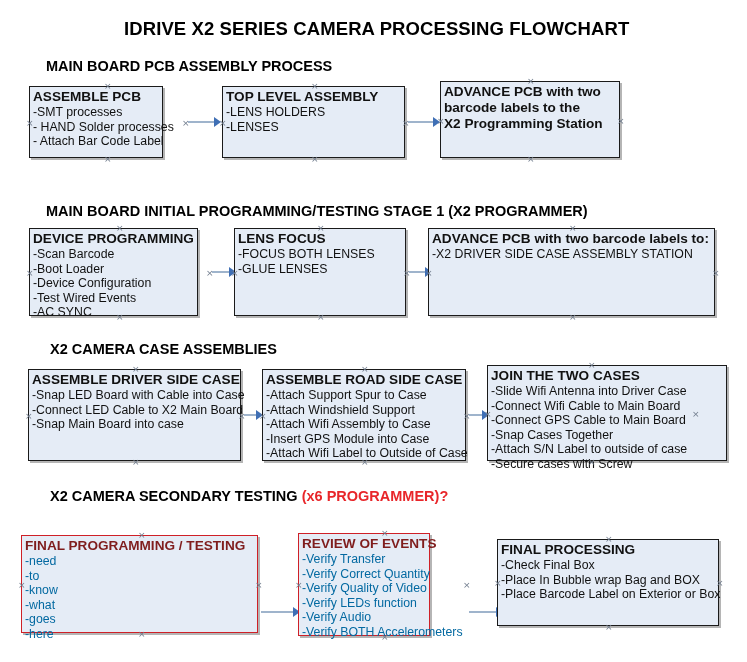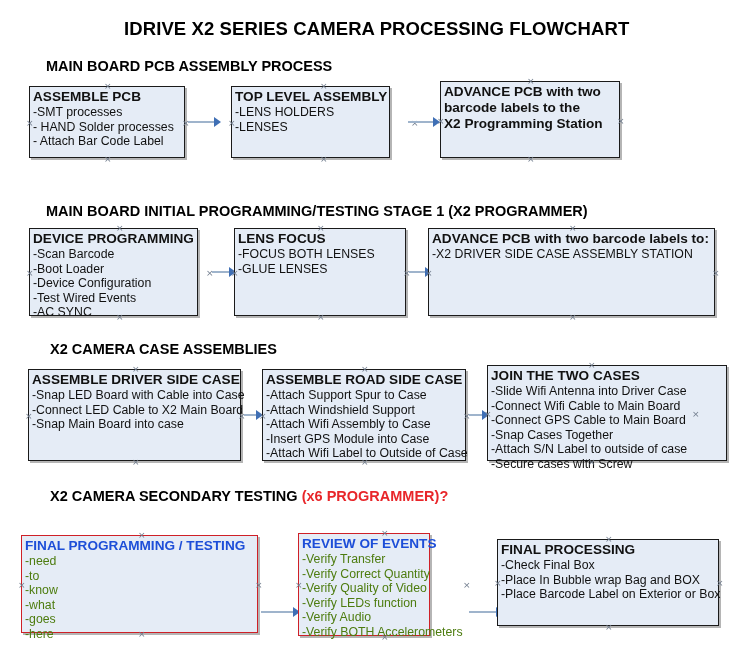--- a/index.html
+++ b/index.html
@@ -44,22 +44,22 @@
   }
   .node .ln{
     font-size:12.3px;
     white-space:nowrap;
     color:#111111;
   }
   .node .ln.head{
     font-size:13.6px;
     font-weight:bold;
   }
-  .node.red .ln{color:#4d7c0f;}
-  .node.red .ln.head{color:#1d4ed8;}
+  .node.red .ln{color:#0369a1;}
+  .node.red .ln.head{color:#7f1d1d;}
   .node .ln.overflow{position:relative;}
 
   
   .conn{position:absolute;height:2px;background:#9fb4cc;}
   .arrow{
     position:absolute;width:0;height:0;
     border-top:5px solid transparent;
     border-bottom:5px solid transparent;
     border-left:7px solid #3f6fb5;
   }
@@ -77,37 +77,37 @@
 </style>
 </head>
 <body>
 
 <div class="canvas">
 
   <div class="title" style="left:124px;top:18px;">IDRIVE X2  SERIES CAMERA PROCESSING FLOWCHART</div>
 
   <div class="section-head" style="left:26px;top:58px;">MAIN BOARD PCB ASSEMBLY PROCESS</div>
 
-  <div class="node" style="left:29px;top:86px;width:156px;height:72px;">
+  <div class="node" style="left:29px;top:86px;width:134px;height:72px;">
     <div class="lines">
       <div class="ln head">ASSEMBLE PCB</div>
       <div class="ln">-SMT processes</div>
       <div class="ln">- HAND Solder processes</div>
       <div class="ln">- Attach Bar Code Label</div>
     </div>
     <span class="hx" style="left:74px;top:-4px;"></span>
     <span class="hx" style="left:-4px;top:33px;"></span>
     <span class="hx" style="left:152px;top:33px;"></span>
     <span class="hx" style="left:74px;top:69px;"></span>
   </div>
 
   <div class="conn" style="left:188px;top:121px;width:28px;"></div>
   <div class="arrow" style="left:214px;top:117px;"></div>
 
-  <div class="node" style="left:222px;top:86px;width:159px;height:72px;margin-left:9px;">
+  <div class="node" style="left:222px;top:86px;width:183px;height:72px;">
     <div class="lines">
       <div class="ln head">TOP LEVEL ASSEMBLY</div>
       <div class="ln">-LENS HOLDERS</div>
       <div class="ln">-LENSES</div>
     </div>
     <span class="hx" style="left:88px;top:-4px;"></span>
     <span class="hx" style="left:-4px;top:33px;"></span>
     <span class="hx" style="left:179px;top:33px;"></span>
     <span class="hx" style="left:88px;top:69px;"></span>
   </div>

